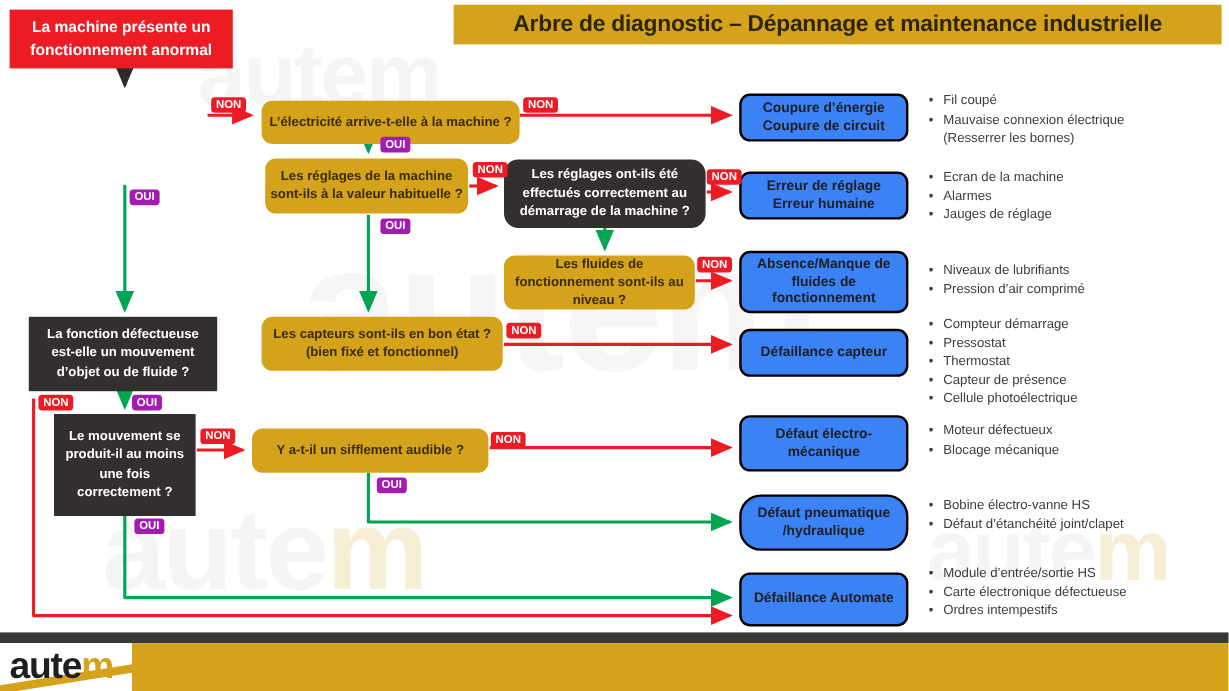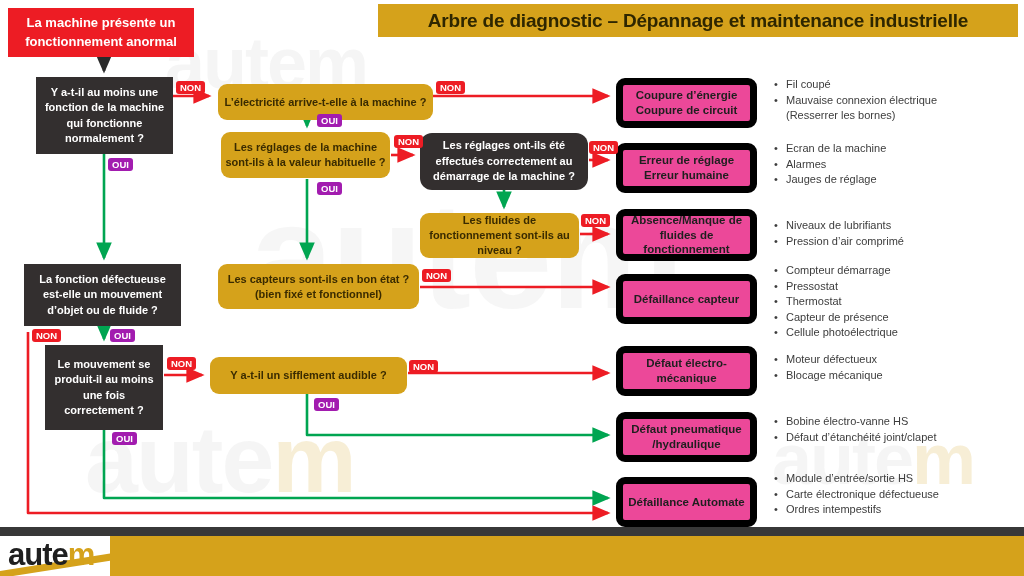--- a/index.html
+++ b/index.html
@@ -6,21 +6,21 @@
   .stage{position:relative;width:1024px;height:576px;overflow:hidden;background:#ffffff;
          font-family:"Liberation Sans",sans-serif;}
   .wm{position:absolute;font-weight:bold;letter-spacing:-2px;user-select:none;pointer-events:none;z-index:0;}
   .wm .g{color:rgba(213,162,27,.18);}
   svg.connectors{position:absolute;left:0;top:0;z-index:1;pointer-events:none;}
   .box{position:absolute;display:flex;align-items:center;justify-content:center;text-align:center;
        white-space:pre-line;font-weight:bold;z-index:2;box-sizing:border-box;padding:18px 4px;}
   .start{background:#ed1c24;color:#fff;font-size:13px;line-height:1.45;}
   .dark{background:#332f2f;color:#fff;font-size:11px;line-height:1.4;}
   .gold{background:#d5a21b;color:#3a2b00;border-radius:9px;font-size:11px;line-height:1.35;}
-  .yellow{background:#ec4899;color:#1f1f1f;border:7px solid #000000;border-radius:9px;
+  .yellow{background:#3b82f6;color:#1f1f1f;border:2px solid #000000;border-radius:9px;
           font-size:11.5px;line-height:1.3;}
   .tag{position:absolute;color:#fff;font-weight:bold;font-size:9.5px;line-height:1.2;
        padding:1px 4px;border-radius:3px;z-index:3;}
   .tag.non{background:#ed1c24;}
   .tag.oui{background:#a21caf;}
   .titlebar{position:absolute;left:378px;top:4px;width:640px;height:33px;background:#d5a21b;
             color:#2e2600;font-size:19px;font-weight:bold;display:flex;align-items:center;
             justify-content:center;z-index:2;letter-spacing:-0.2px;}
   .causes{position:absolute;left:772px;width:250px;margin:0;padding:0;list-style:none;
           font-size:11px;line-height:15.5px;color:#3c3c3c;z-index:2;}
@@ -78,24 +78,20 @@
       <path d="M307,394 L307,435 L608,435" stroke="#00a551" marker-end="url(#ag)"></path>
       <path d="M104,430 L104,498 L608,498" stroke="#00a551" marker-end="url(#ag)"></path>
     </g>
   </svg>
 
   <div class="titlebar">Arbre de diagnostic – Dépannage et maintenance industrielle</div>
 
   <div class="box start" style="left:8px;top:8px;width:186px;height:49px;">La machine présente un
 fonctionnement  anormal</div>
 
-  <div class="box dark" style="left:36px;top:77px;width:137px;height:77px;">Y a-t-il au moins une
-fonction de la machine
-qui fonctionne
-normalement ?</div>
 
   <div class="box gold" style="left:218px;top:84px;width:215px;height:30px;">L’électricité arrive-t-elle à la machine ?</div>
 
   <div class="box gold" style="left:221px;top:132px;width:169px;height:46px;">Les réglages de la machine
 sont-ils à la valeur habituelle ?</div>
 
   <div class="box dark" style="left:420px;top:133px;width:168px;height:57px;border-radius:12px;">Les réglages ont-ils été
 effectués correctement au
 démarrage de la machine ?</div>
 
@@ -120,21 +116,21 @@
   <div class="box yellow" style="left:616px;top:78px;width:141px;height:35px;">Coupure d’énergie
 Coupure de circuit</div>
   <div class="box yellow" style="left:616px;top:143px;width:141px;height:36px;">Erreur de réglage
 Erreur humaine</div>
   <div class="box yellow" style="left:616px;top:209px;width:141px;height:52px;">Absence/Manque de
 fluides de
 fonctionnement</div>
   <div class="box yellow" style="left:616px;top:274px;width:141px;height:29px;">Défaillance capteur</div>
   <div class="box yellow" style="left:616px;top:346px;width:141px;height:47px;">Défaut électro-
 mécanique</div>
-  <div class="box yellow" style="left:616px;top:412px;width:141px;height:47px;">Défaut pneumatique
+  <div class="box yellow" style="left:616px;top:412px;width:141px;height:47px;border-radius:18px;">Défaut pneumatique
 /hydraulique</div>
   <div class="box yellow" style="left:616px;top:477px;width:141px;height:45px;">Défaillance Automate</div>
 
   <span class="tag non" style="left:176px;top:81px;">NON</span>
   <span class="tag non" style="left:436px;top:81px;">NON</span>
   <span class="tag non" style="left:394px;top:135px;">NON</span>
   <span class="tag non" style="left:589px;top:141px;">NON</span>
   <span class="tag non" style="left:581px;top:214px;">NON</span>
   <span class="tag non" style="left:422px;top:269px;">NON</span>
   <span class="tag non" style="left:32px;top:329px;">NON</span>

